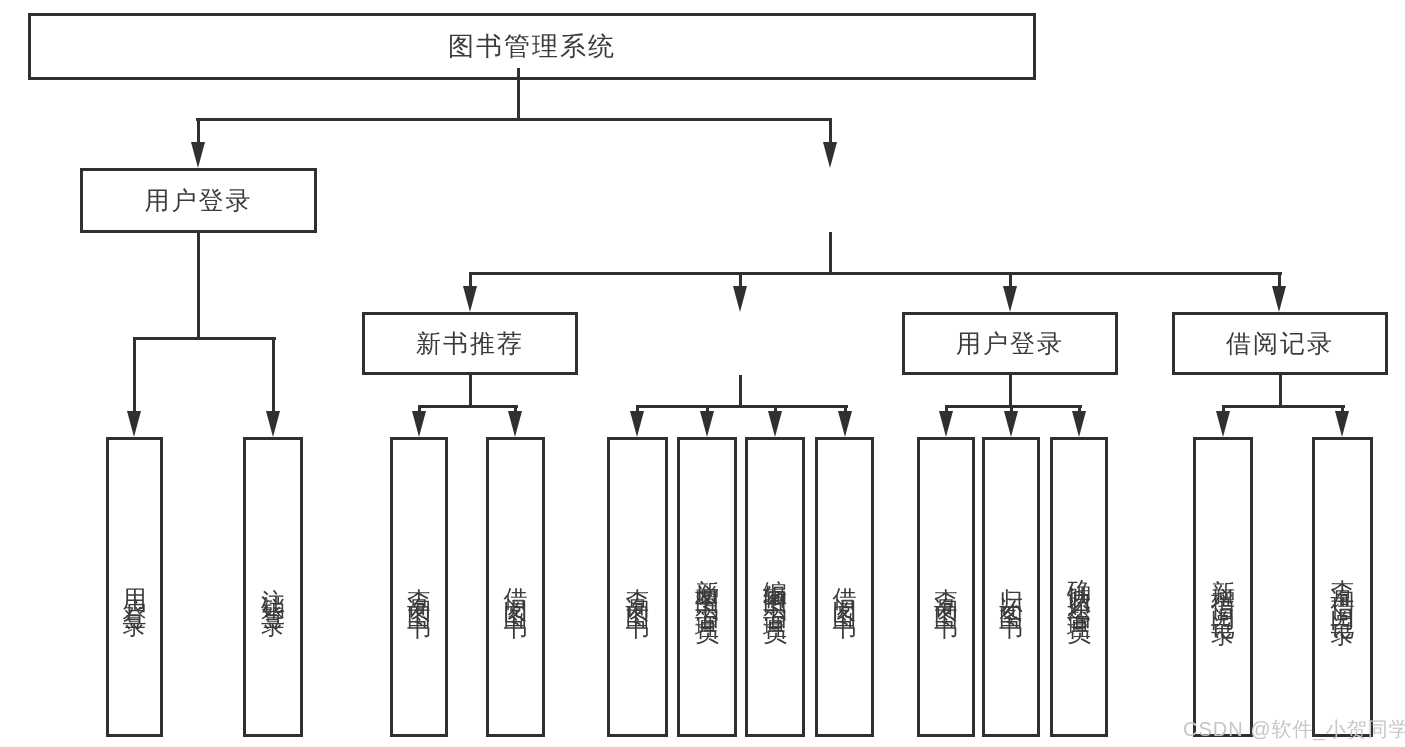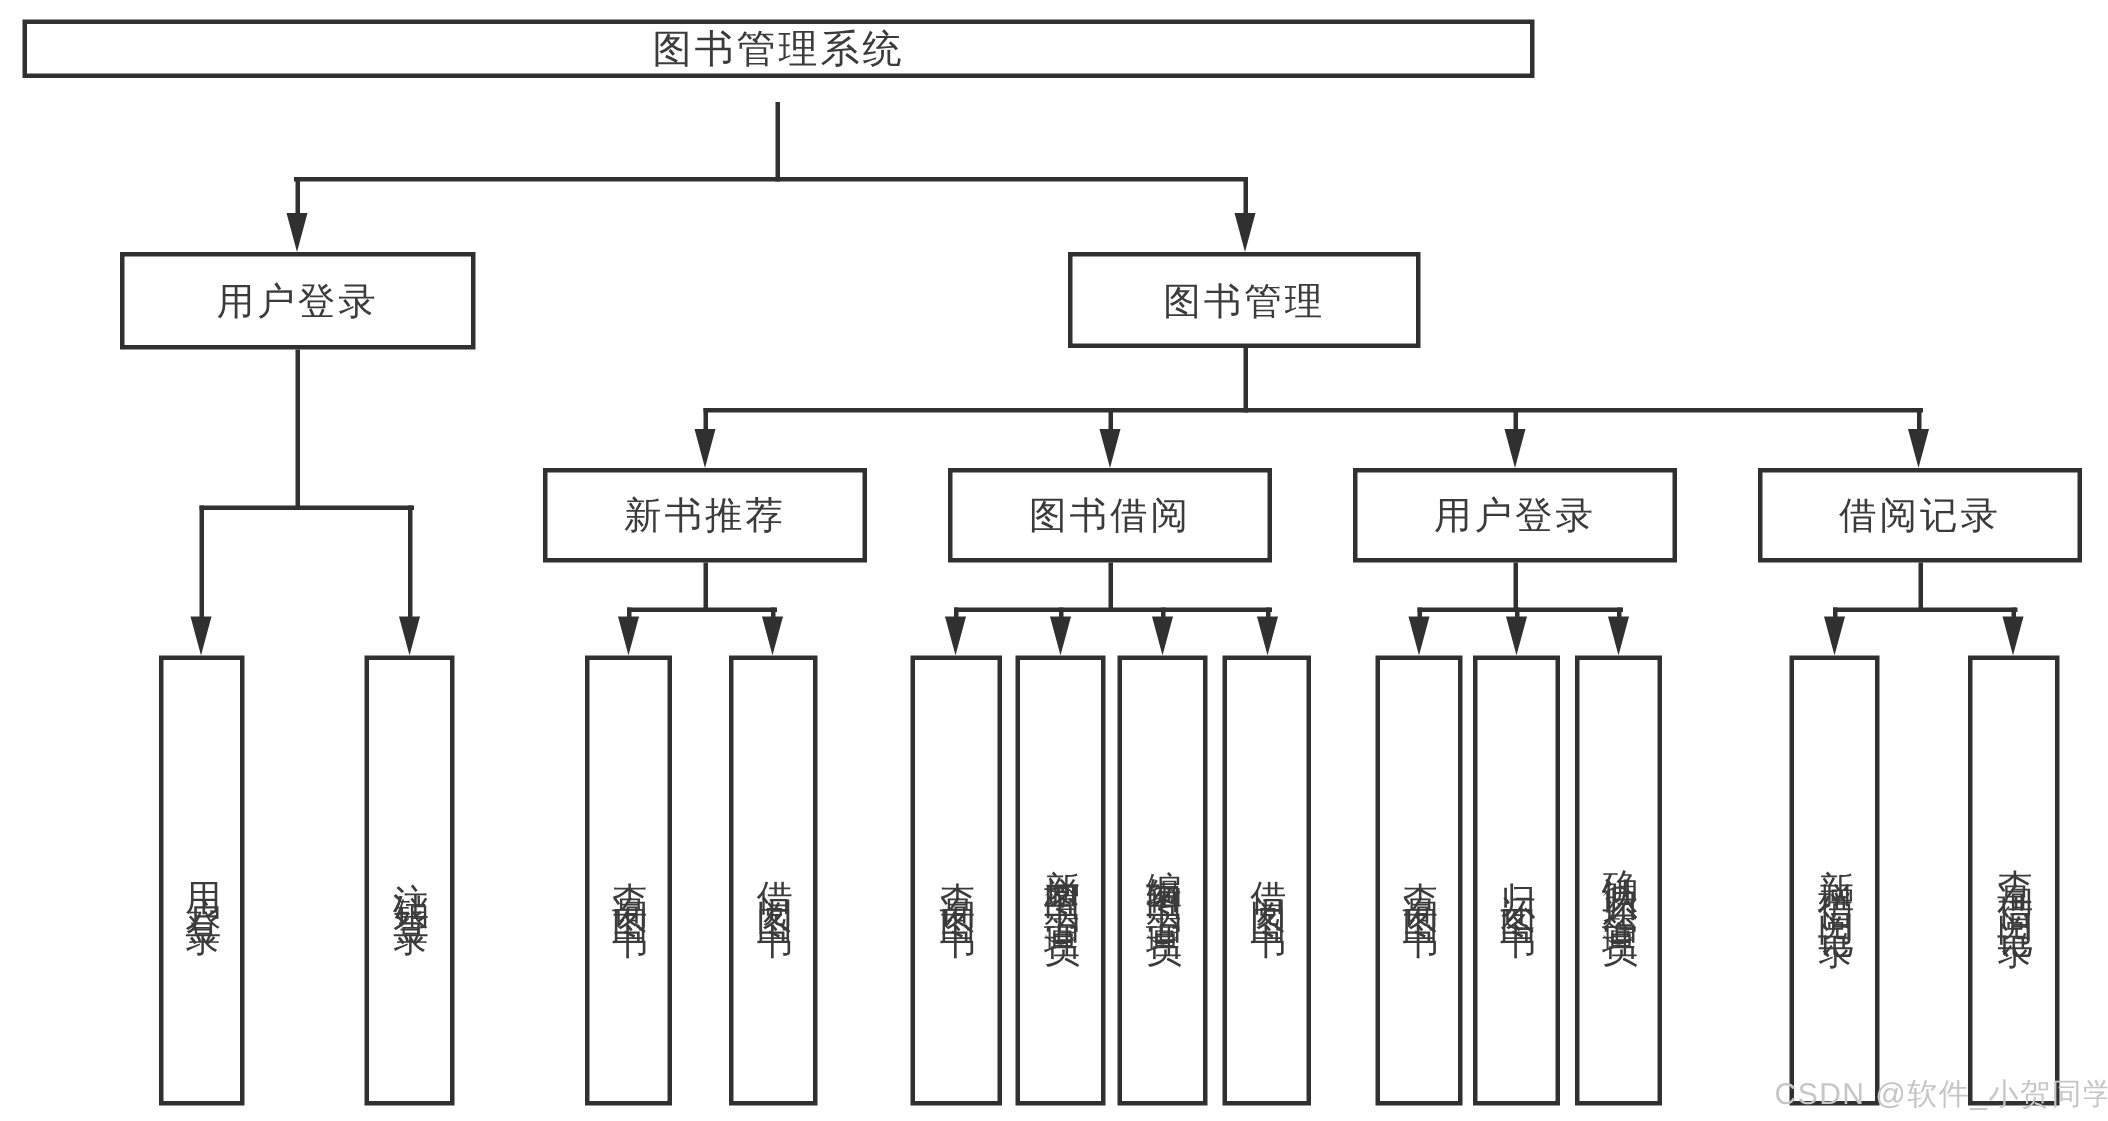--- a/index.html
+++ b/index.html
@@ -57,36 +57,30 @@
     color:var(--wm);
     letter-spacing:1px;
     white-space:nowrap;
   }
 </style>
 </head>
 <body>
 
 <div id="diagram">
 
-  <div class="box" style="left:15px;top:13px;width:1008px;height:39px">
+  <div class="box" style="left:28px;top:13px;width:1008px;height:67px">
     <span class="lbl lbl-root">图书管理系统</span>
   </div>
 
   <div class="box" style="left:80px;top:168px;width:237px;height:65px">
     <span class="lbl">用户登录</span>
   </div>
-  <div class="box" style="left:712px;top:168px;width:235px;height:64px">
-    <span class="lbl">图书管理</span>
-  </div>
 
   <div class="box" style="left:362px;top:312px;width:216px;height:63px">
     <span class="lbl">新书推荐</span>
-  </div>
-  <div class="box" style="left:632px;top:312px;width:216px;height:63px">
-    <span class="lbl">图书借阅</span>
   </div>
   <div class="box" style="left:902px;top:312px;width:216px;height:63px">
     <span class="lbl">用户登录</span>
   </div>
   <div class="box" style="left:1172px;top:312px;width:216px;height:63px">
     <span class="lbl">借阅记录</span>
   </div>
 
   <div class="box" style="left:106px;top:437px;width:57px;height:300px">
     <span class="vlbl">用户登录</span>

